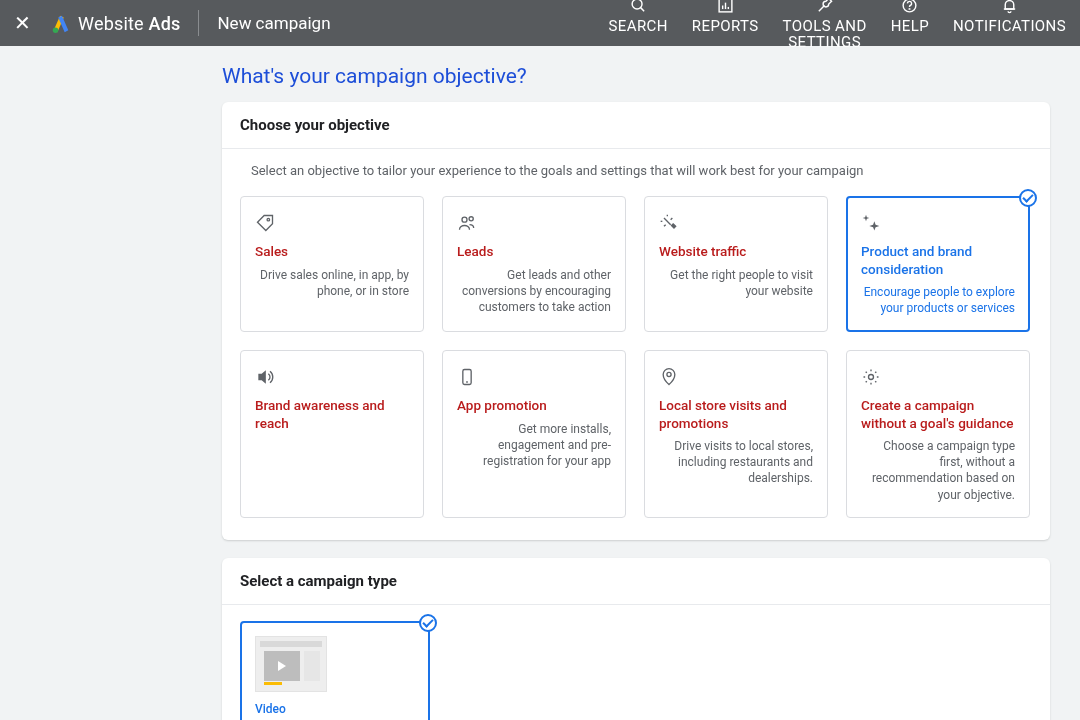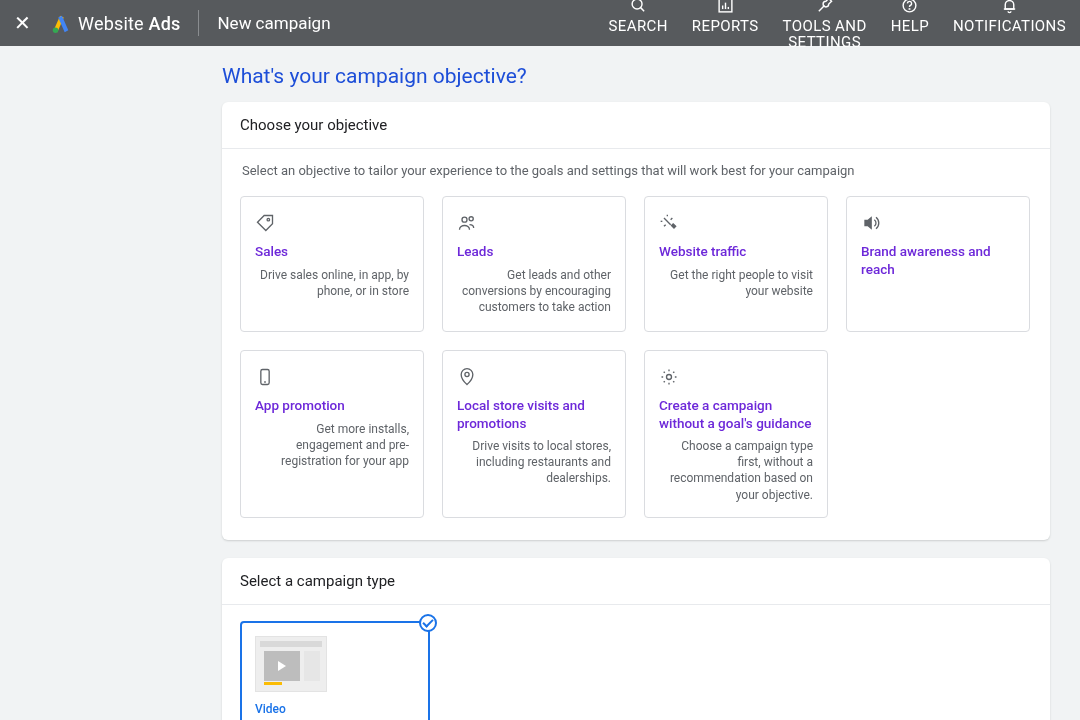--- a/index.html
+++ b/index.html
@@ -12,26 +12,26 @@
   .logo-text .bold { font-weight:500; }
   .divider { width:1px; height:26px; background:#8a8d90; margin:0 18px; }
   .page-title { font-size:17px; font-weight:400; }
   .spacer { flex:1; }
   .topnav { display:flex; gap:24px; }
   .topnav-item { display:flex; flex-direction:column; align-items:center; font-size:15px; letter-spacing:0.4px; cursor:pointer; text-align:center; line-height:1.1; }
   .topnav-item .icon { font-size:17px; height:20px; display:flex; align-items:center; justify-content:center; margin-bottom:2px;}
   .content { padding: 18px 0 0 0; }
   .heading { font-size:21px; color:#1d4ed8; margin-left:222px; margin-bottom:14px; font-weight:400;}
   .card { background:#fff; width:828px; margin-left:222px; border-radius:6px; box-shadow:0 1px 2px rgba(60,64,67,0.2); margin-bottom:18px;}
-  .card-header { padding:14px 18px; font-size:15px; font-weight:400; color:#202124; border-bottom:1px solid #e8eaed;margin-top:12px;}
-  .card-sub { padding:14px 20px 8px; font-size:13px; color:#5f6368; }
+  .card-header { padding:14px 18px; font-size:15px; font-weight:700; color:#202124; border-bottom:1px solid #e8eaed;margin-top:12px;}
+  .card-sub { padding:14px 29px 8px; font-size:13px; color:#5f6368; }
   .grid { display:grid; grid-template-columns: repeat(4, 184px); gap:18px; padding: 10px 18px 22px; }
   .opt { border:1px solid #dadce0; border-radius:4px; padding:16px 14px 14px; min-height:136px; cursor:pointer; background:#fff; position:relative;}
   .opt .icon { height:22px; font-size:17px; color:#5f6368; margin-bottom:8px; display:block;}
-  .opt .title { font-size:13.5px; font-weight:500; color:#6d28d9; margin-bottom:6px; line-height:1.3;}
+  .opt .title { font-size:13.5px; font-weight:500; color:#b91c1c; margin-bottom:6px; line-height:1.3;}
   .opt .desc { font-size:12px; color:#5f6368; line-height:1.35;text-align:right;}
   .opt.selected { border:2px solid #1a73e8; padding:15px 13px 13px;}
   .opt.selected .title { color:#1a73e8; }
   .opt.selected .desc { color:#1a73e8; }
   .check { position:absolute; top:-9px; right:-9px; width:18px; height:18px; border:2px solid #1a73e8; border-radius:50%; background:#fff; display:flex; align-items:center; justify-content:center;}
   .check::after { content:""; width:8px; height:4px; border-left:2px solid #1a73e8; border-bottom:2px solid #1a73e8; transform:rotate(-45deg); margin-top:-2px;}
   .grid2 { display:grid; grid-template-columns: repeat(4, 190px); gap:18px; padding: 16px 18px 22px; }
   .ctype { border:1px solid #dadce0; border-radius:4px; padding:14px 14px; cursor:pointer; background:#fff; position:relative;}
   .ctype.selected { border:2px solid #1a73e8; padding:13px 13px;}
   .thumb { width:72px; height:56px; background:#eeeeee; border:1px solid #e3e3e3; position:relative; margin-bottom:10px;}
@@ -144,20 +144,29 @@
               <path d="M6 6 L14 14"></path>
               <path d="M8 14 L6 16"></path>
               <path d="M14 8 L16 6"></path>
               <path d="M10 4 L10 2"></path>
               <path d="M4 10 L2 10"></path>
               <path d="M15 15 L18 18 L20 16 L17 13 Z" fill="#5f6368"></path>
             </svg></span>
           <div class="title">Website traffic</div>
           <div class="desc">Get the right people to visit your website</div>
         </div>
+        <div class="opt selected">
+          <span class="check"></span>
+          <span class="icon"><svg width="20" height="20" viewBox="0 0 24 24" fill="#5f6368">
+              <path d="M6 2 L7 5 L10 6 L7 7 L6 10 L5 7 L2 6 L5 5 Z"></path>
+              <path d="M16 10 L17.5 14 L22 15.5 L17.5 17 L16 21 L14.5 17 L10 15.5 L14.5 14 Z"></path>
+            </svg></span>
+          <div class="title">Product and brand consideration</div>
+          <div class="desc">Encourage people to explore your products or services</div>
+        </div>
         <div class="opt">
           <span class="icon"><svg width="20" height="20" viewBox="0 0 24 24" fill="#5f6368">
               <path d="M4 8 L8 8 L13 4 L13 20 L8 16 L4 16 Z"></path>
               <path d="M16 8 a5 5 0 0 1 0 8" fill="none" stroke="#5f6368" stroke-width="1.6"></path>
               <path d="M18 5 a9 9 0 0 1 0 14" fill="none" stroke="#5f6368" stroke-width="1.6"></path>
             </svg></span>
           <div class="title">Brand awareness and reach</div>
         </div>
         <div class="opt">
           <span class="icon"><svg width="20" height="20" viewBox="0 0 24 24" fill="none" stroke="#5f6368" stroke-width="1.6">

